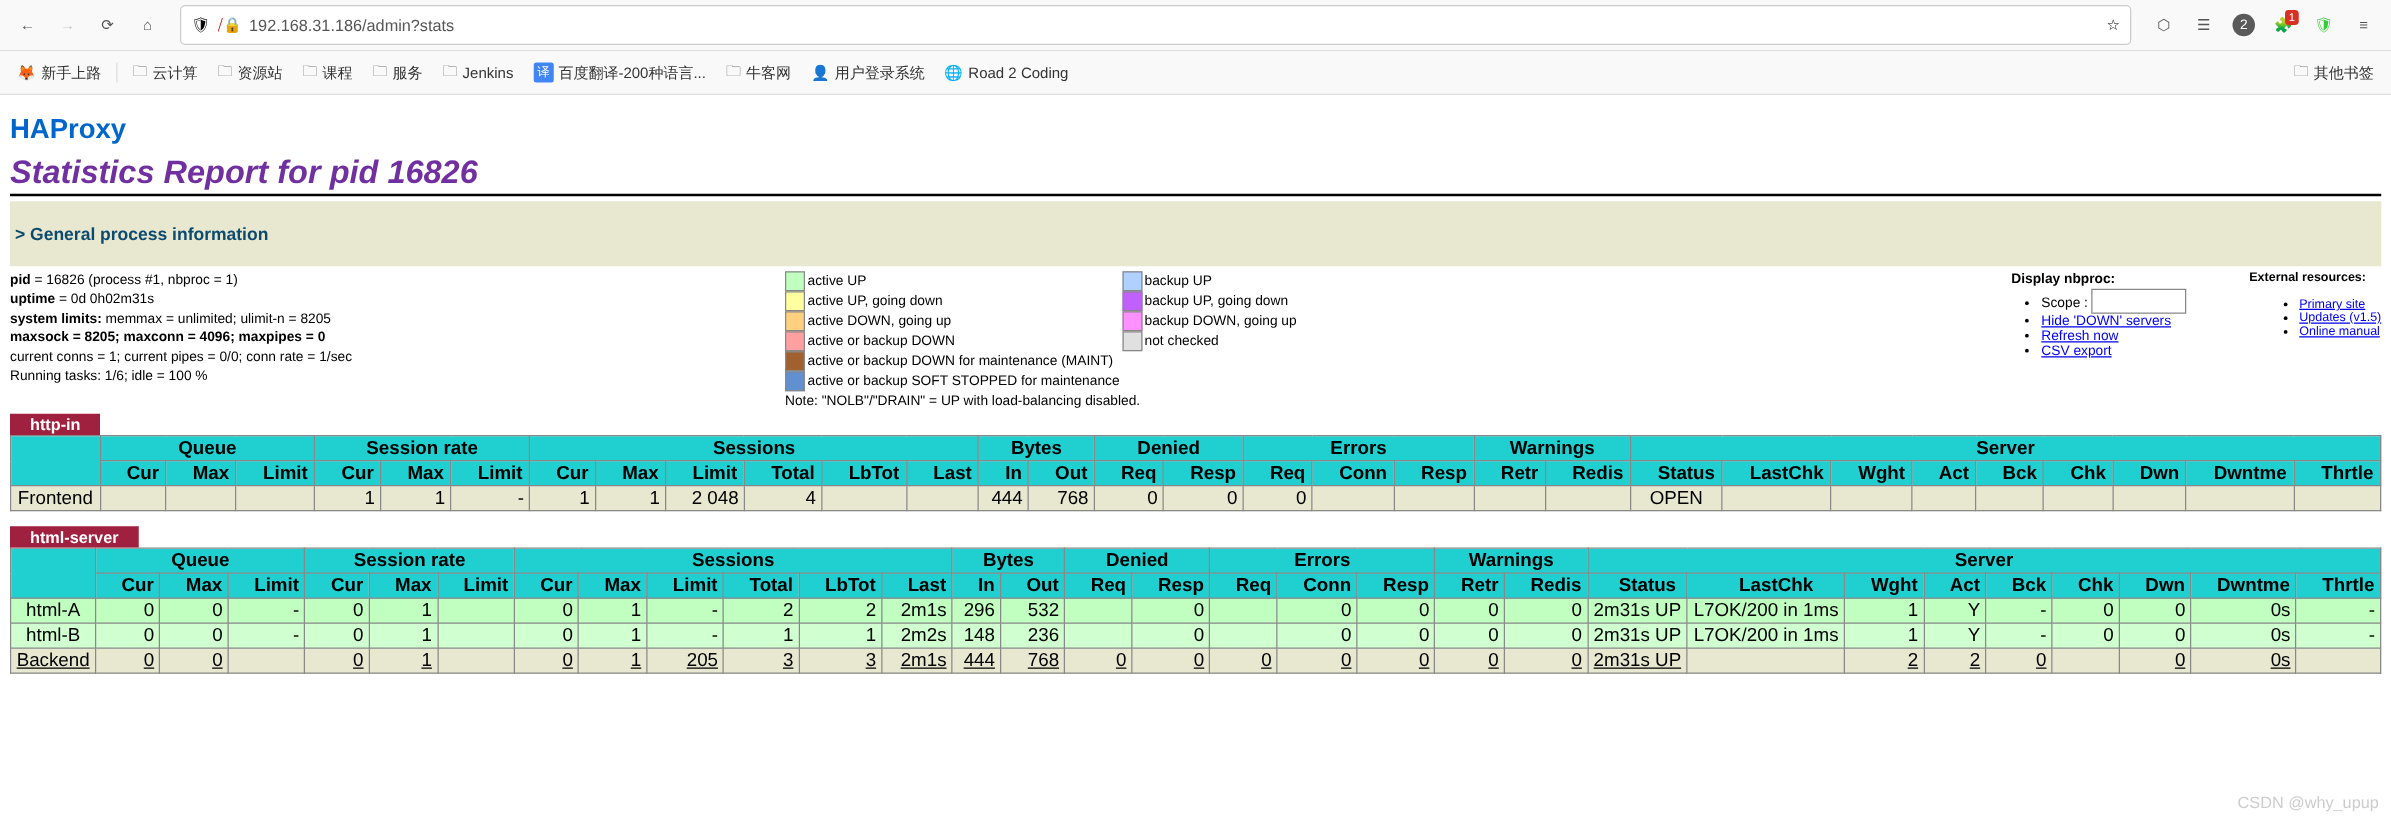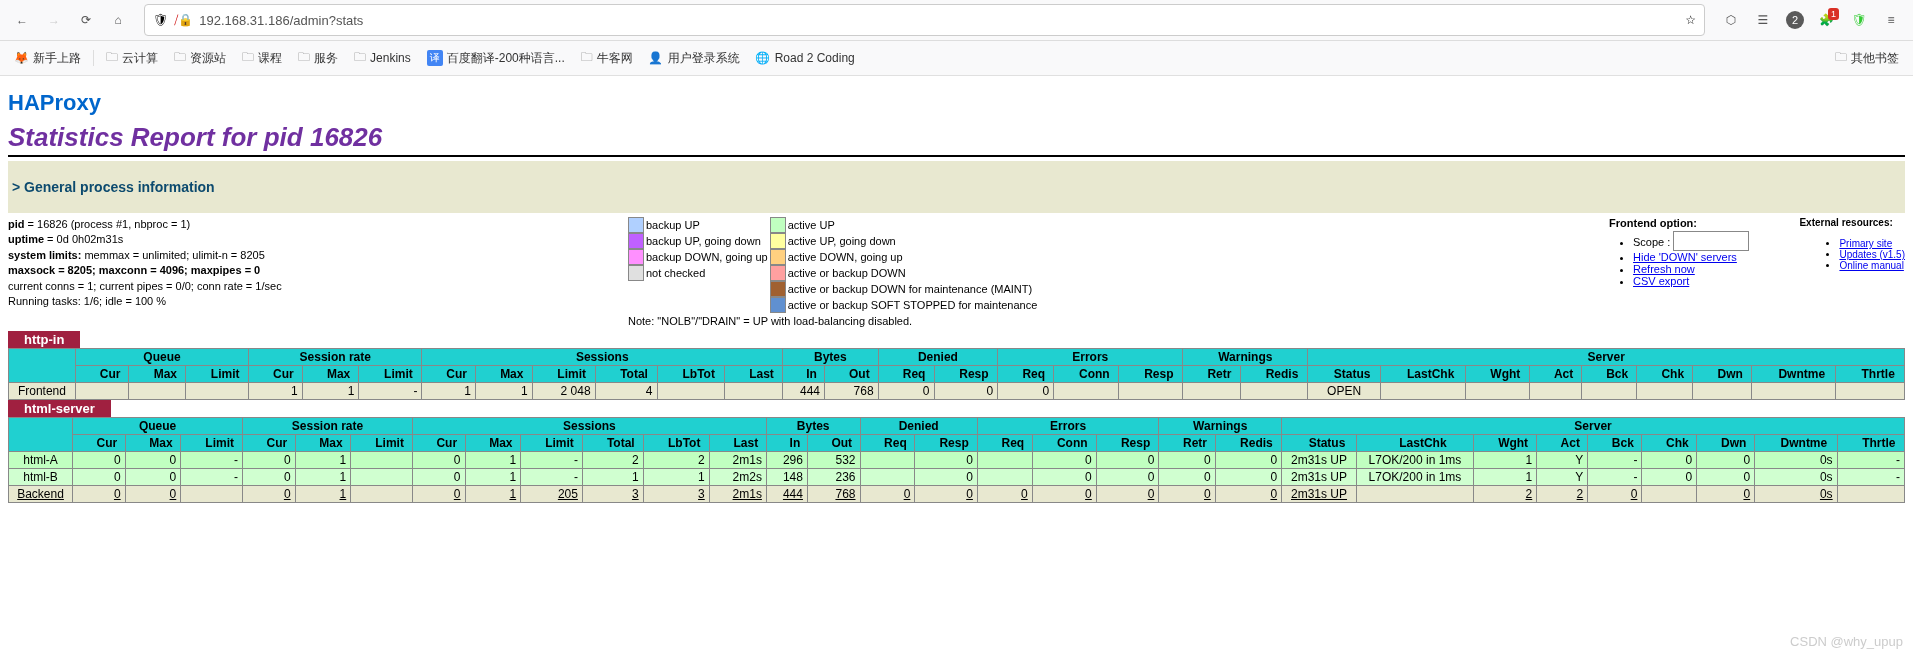--- a/index.html
+++ b/index.html
@@ -38,21 +38,21 @@
     .options-box a { color: #0000ee; }
     .display-option { font-weight: bold; }
     .options-box ul { margin: 2px 0; padding-left: 24px; }
     .scope-input { border: 1px solid #888; width: 70px; height: 16px; }
     
     .ext-res { font-size: 10px; margin-left: 30px; }
     .ext-res a { color: #0000ee; }
     
     
     .proxy-name { background: #a02040; color: #fff; font-weight: bold; padding: 1px 16px; font-size: 13px; display: inline-block; }
-    table.stats { border-collapse: collapse; width: 100%; font-size: 12px; }
+    table.stats { border-collapse: collapse; width: 100%; font-size: 15px; margin-bottom: 12px; }
     table.stats th { background: #20d0d0; border: 1px solid #888; padding: 1px 4px; font-weight: bold; white-space: nowrap; }
     table.stats th.sub { background: #20d0d0; padding-left: 20px; }
     table.stats td { border: 1px solid #888; padding: 1px 4px; text-align: right; white-space: nowrap; }
     table.stats td.name { text-align: center; }
     table.stats td.status { text-align: center; }
     table.stats tr.frontend td { background: #e8e8d0; }
     table.stats tr.backend td { background: #e8e8d0; text-decoration: underline; }
     table.stats tr.server-a td { background: #c0ffc0; }
     table.stats tr.server-b td { background: #d0ffd0; }
     
@@ -141,70 +141,70 @@
       <b>pid</b><span> = 16826 (process #1, nbproc = 1)</span><br>
       <b>uptime</b><span> = 0d 0h02m31s</span><br>
       <b>system limits:</b><span> memmax = unlimited; ulimit-n = 8205</span><br>
       <b><span>maxsock = 8205; maxconn = 4096; maxpipes = 0</span></b><br>
       <span>current conns = 1; current pipes = 0/0; conn rate = 1/sec</span><br>
       <span>Running tasks: 1/6;  idle = 100 %</span>
     </div>
 
     <div>
       <div class="legend-box">
+        <div class="legend-col" id="legend-left">
+            <div class="legend-item">
+              <span class="legend-swatch" style="background:#c0ffc0"></span>
+              <span>active UP</span>
+            </div>
+            <div class="legend-item">
+              <span class="legend-swatch" style="background:#ffffa0"></span>
+              <span>active UP, going down</span>
+            </div>
+            <div class="legend-item">
+              <span class="legend-swatch" style="background:#ffd080"></span>
+              <span>active DOWN, going up</span>
+            </div>
+            <div class="legend-item">
+              <span class="legend-swatch" style="background:#ffa0a0"></span>
+              <span>active or backup DOWN</span>
+            </div>
+            <div class="legend-item">
+              <span class="legend-swatch" style="background:#a06030"></span>
+              <span>active or backup DOWN for maintenance (MAINT)</span>
+            </div>
+            <div class="legend-item">
+              <span class="legend-swatch" style="background:#6090d0"></span>
+              <span>active or backup SOFT STOPPED for maintenance</span>
+            </div>
+          </div>
         <div class="legend-col" id="legend-right">
             <div class="legend-item">
               <span class="legend-swatch" style="background:#b0d0ff"></span>
               <span>backup UP</span>
             </div>
             <div class="legend-item">
               <span class="legend-swatch" style="background:#c060ff"></span>
               <span>backup UP, going down</span>
             </div>
             <div class="legend-item">
               <span class="legend-swatch" style="background:#ff90ff"></span>
               <span>backup DOWN, going up</span>
             </div>
             <div class="legend-item">
               <span class="legend-swatch" style="background:#e0e0e0"></span>
               <span>not checked</span>
-            </div>
-          </div>
-        <div class="legend-col" id="legend-left">
-            <div class="legend-item">
-              <span class="legend-swatch" style="background:#c0ffc0"></span>
-              <span>active UP</span>
-            </div>
-            <div class="legend-item">
-              <span class="legend-swatch" style="background:#ffffa0"></span>
-              <span>active UP, going down</span>
-            </div>
-            <div class="legend-item">
-              <span class="legend-swatch" style="background:#ffd080"></span>
-              <span>active DOWN, going up</span>
-            </div>
-            <div class="legend-item">
-              <span class="legend-swatch" style="background:#ffa0a0"></span>
-              <span>active or backup DOWN</span>
-            </div>
-            <div class="legend-item">
-              <span class="legend-swatch" style="background:#a06030"></span>
-              <span>active or backup DOWN for maintenance (MAINT)</span>
-            </div>
-            <div class="legend-item">
-              <span class="legend-swatch" style="background:#6090d0"></span>
-              <span>active or backup SOFT STOPPED for maintenance</span>
             </div>
           </div>
       </div>
       <div class="legend-note">Note: "NOLB"/"DRAIN" = UP with load-balancing disabled.</div>
     </div>
 
     <div class="options-box">
-      <div class="display-option">Frontend option:</div>
+      <div class="display-option">Display nbproc:</div>
       <ul>
         <li><span>Scope :</span> <input class="scope-input" style=""></li>
         <li><a href="#">Hide 'DOWN' servers</a></li>
         <li><a href="#">Refresh now</a></li>
         <li><a href="#">CSV export</a></li>
       </ul>
     </div>
 
     <div class="ext-res">
       <b>External resources:</b>

